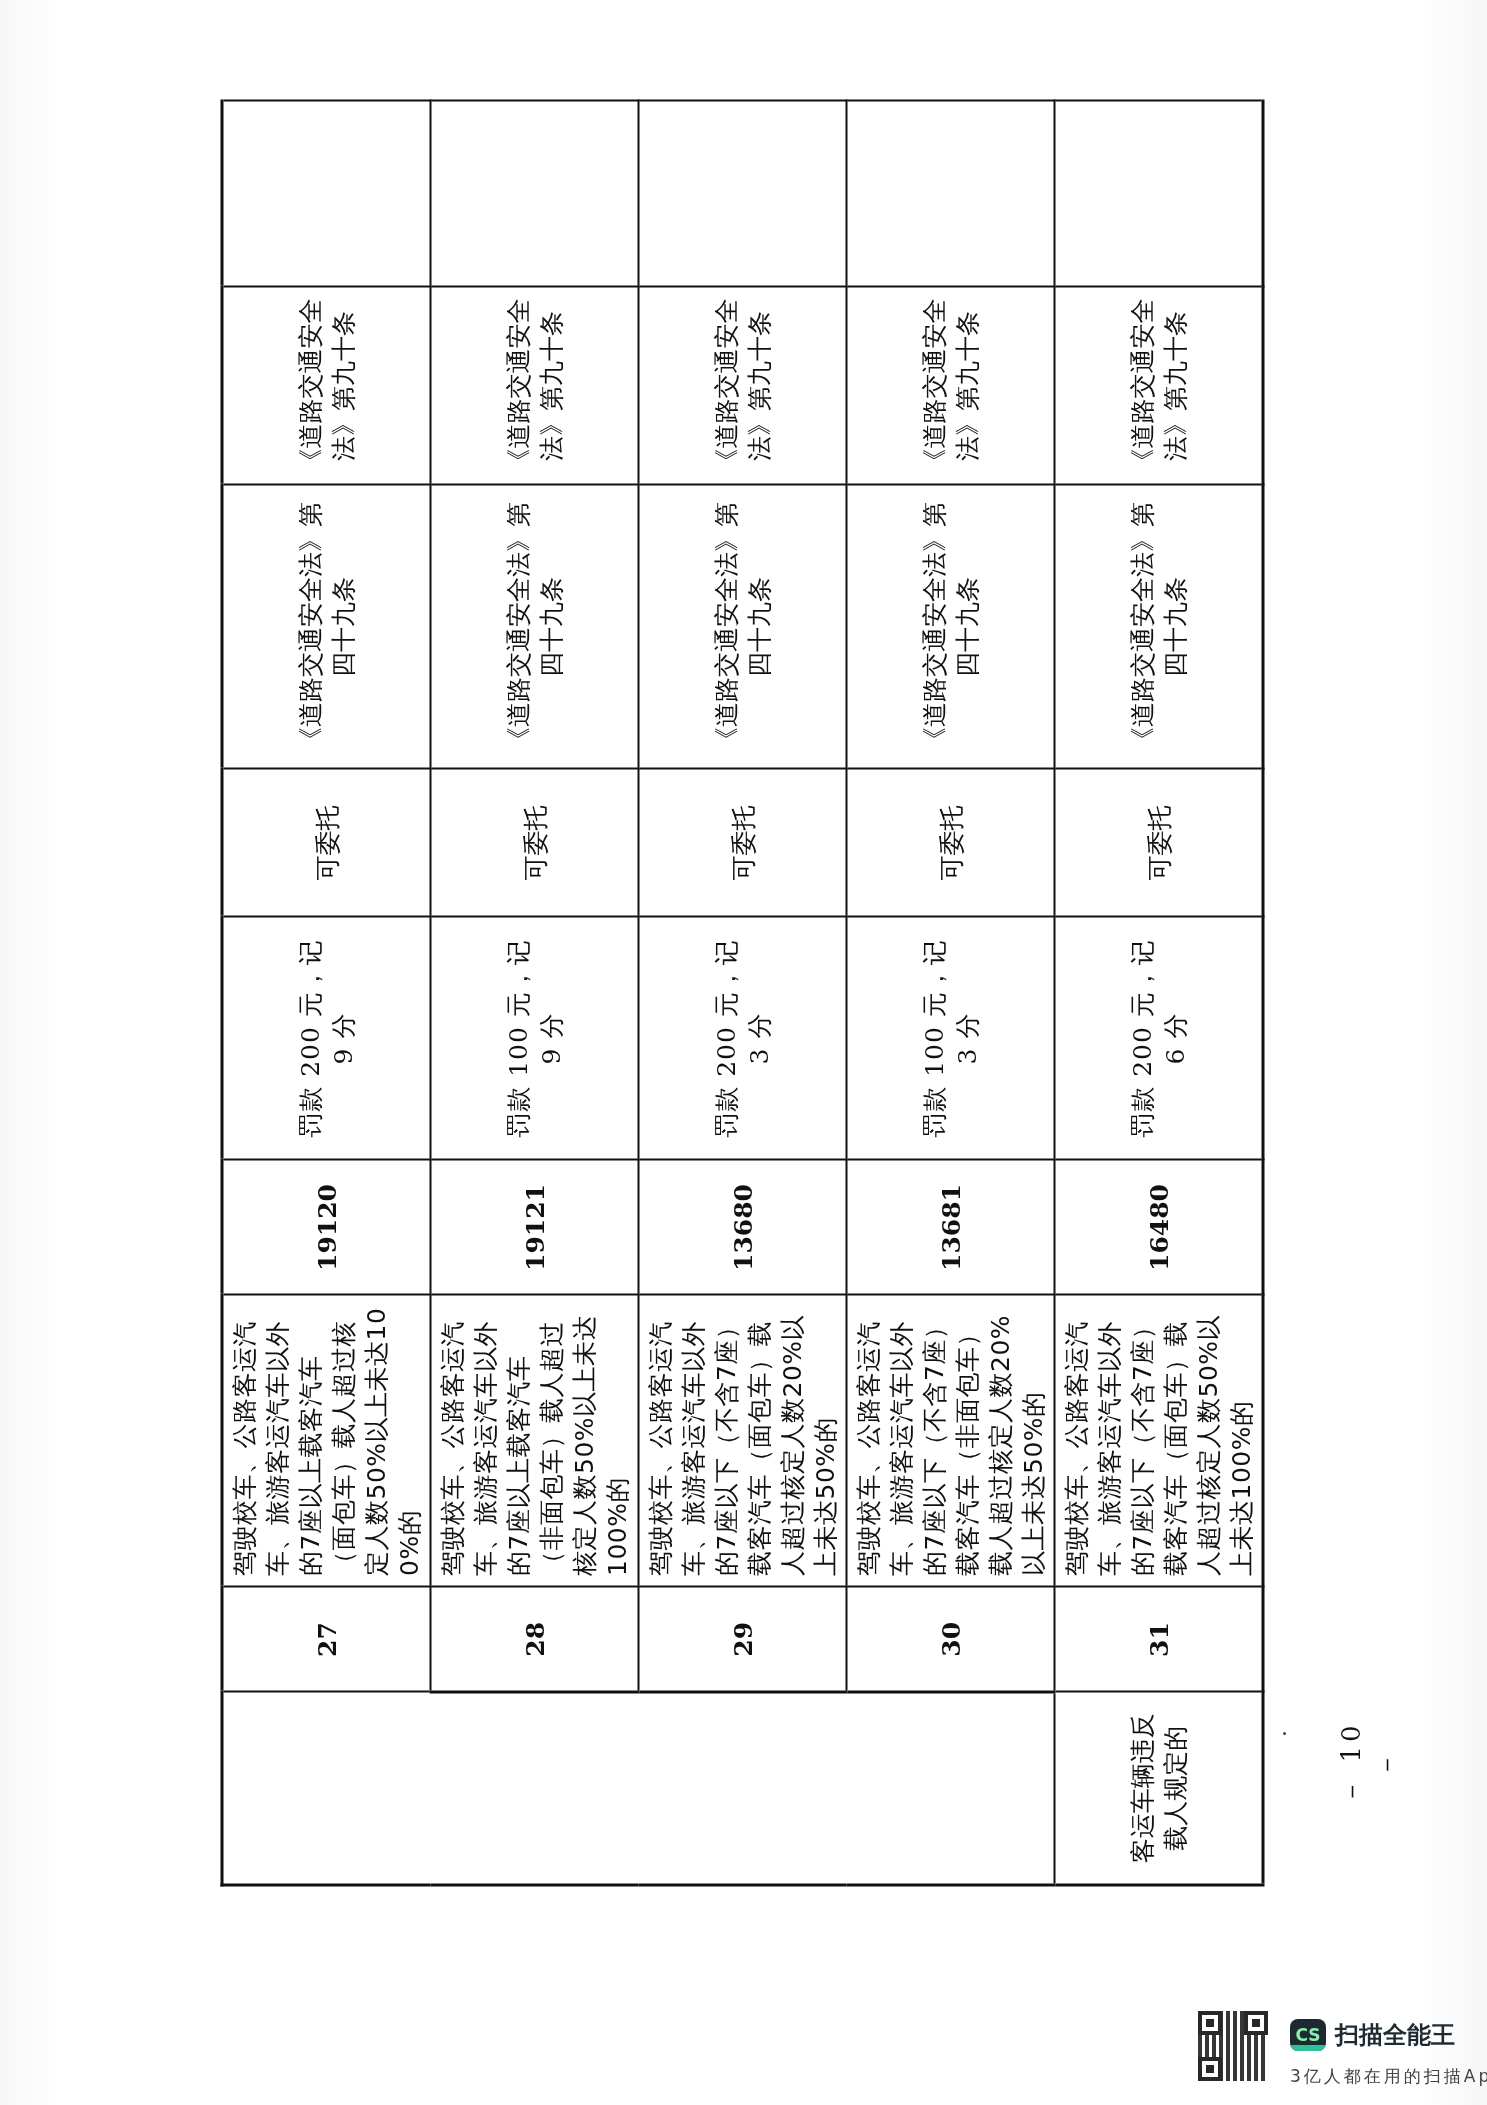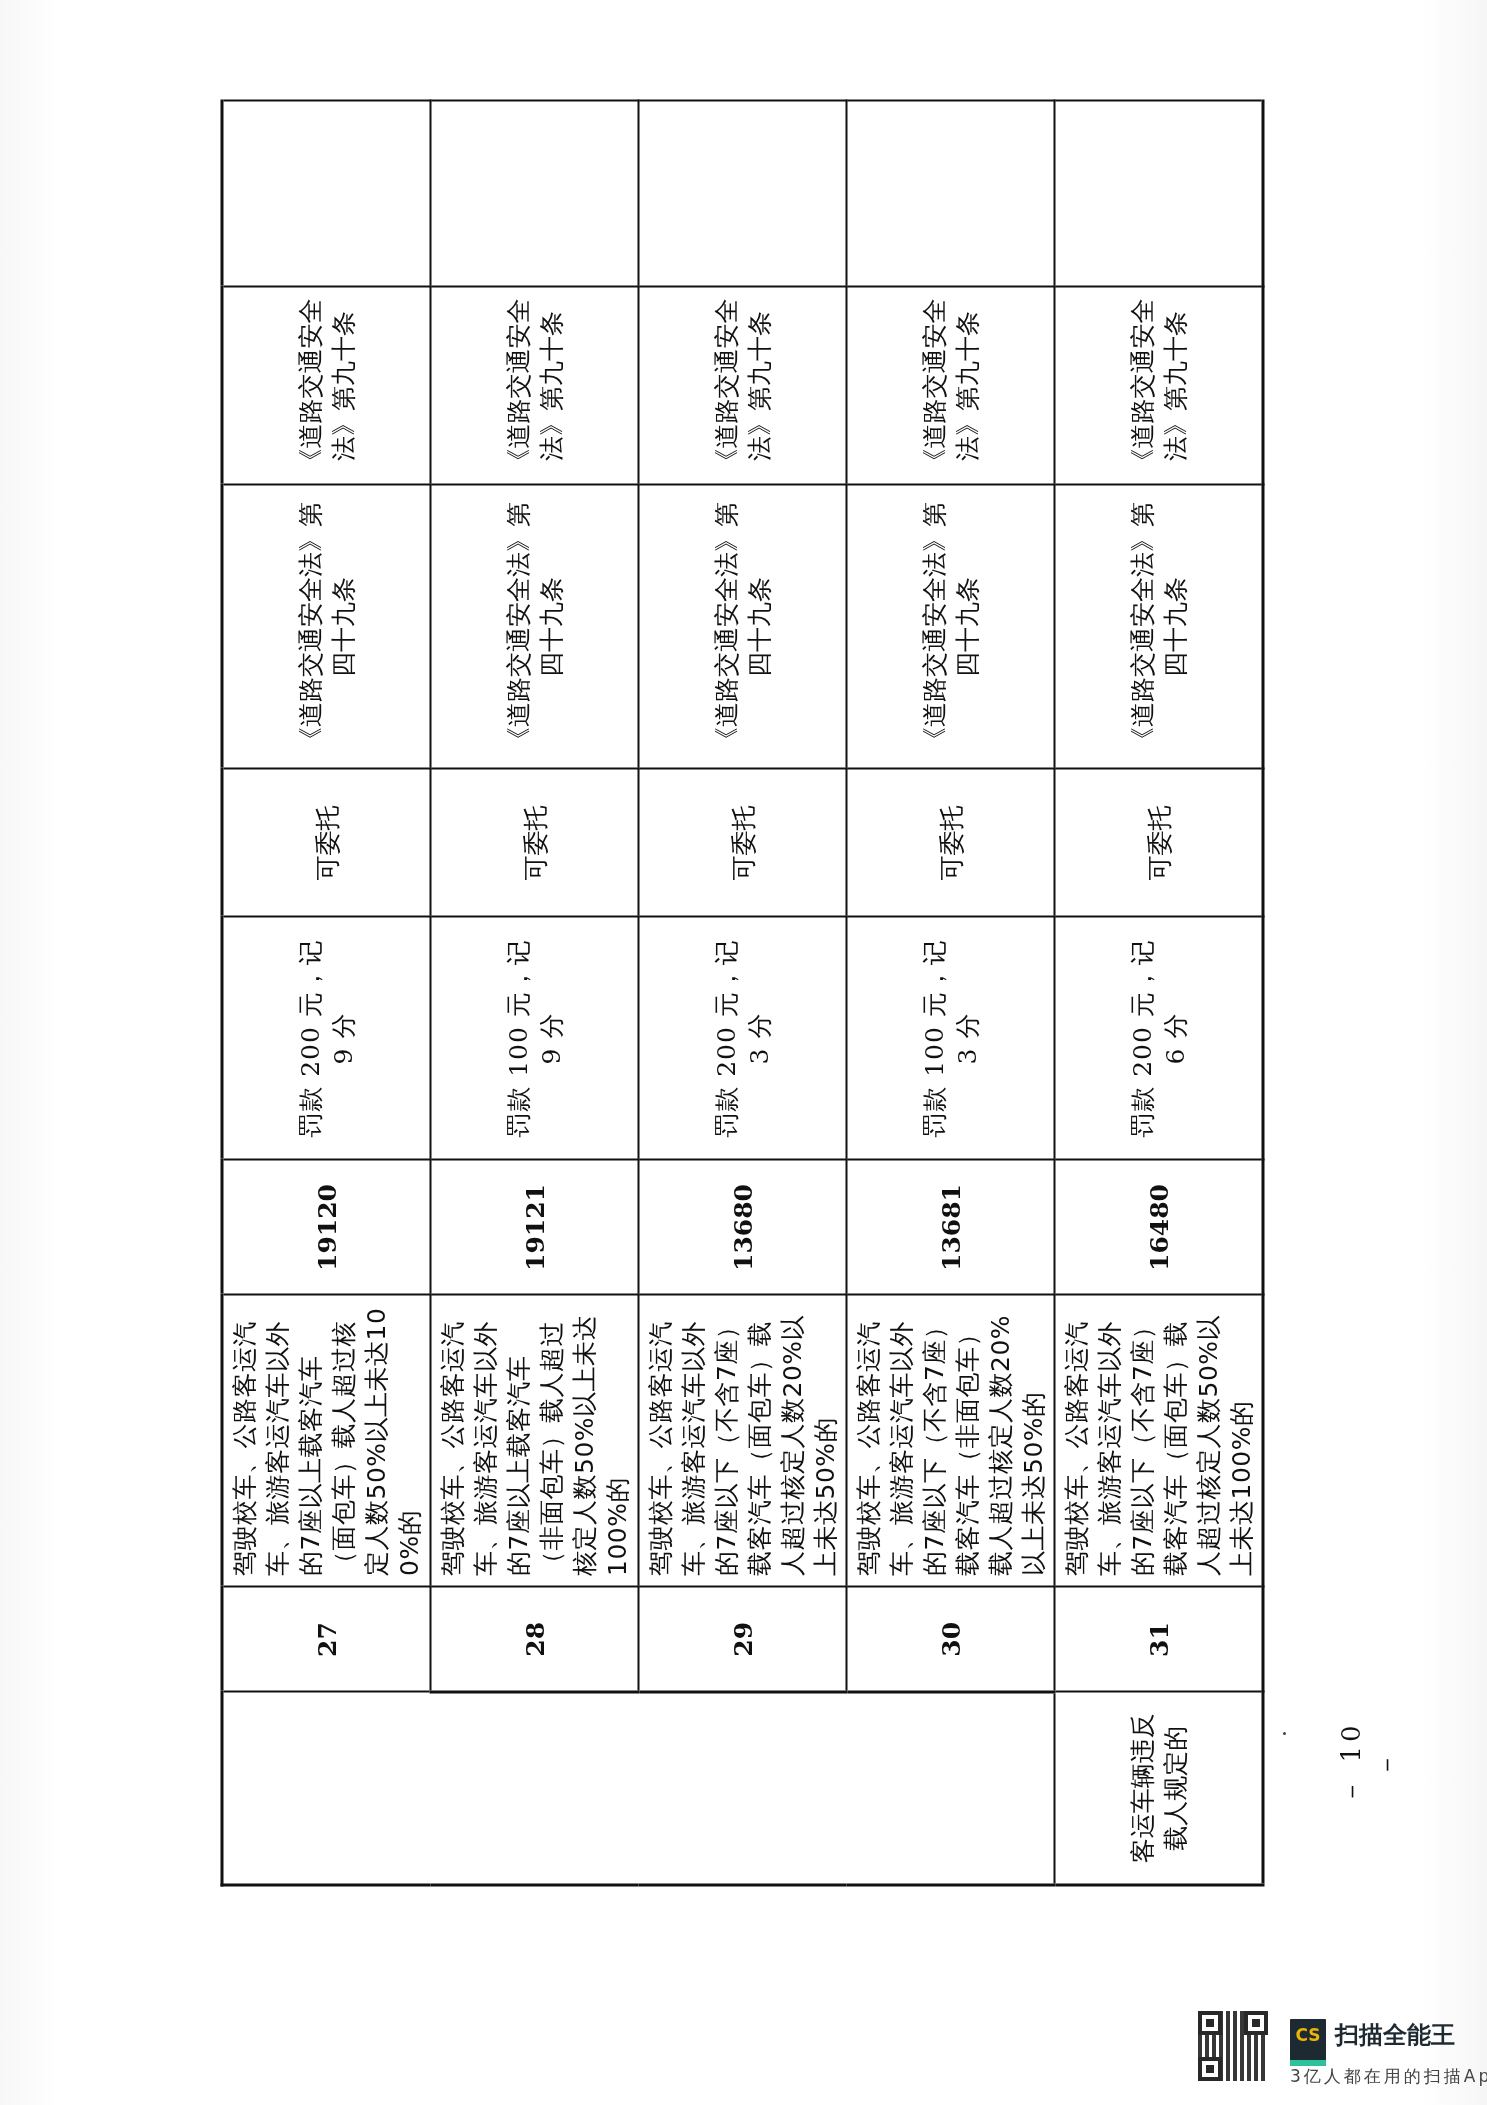--- a/index.html
+++ b/index.html
@@ -55,23 +55,23 @@
   .qr {
     position: absolute; left: 6px; top: 6px; width: 70px; height: 70px;
     background:
       repeating-linear-gradient(90deg, #222 0 4px, transparent 4px 7px),
       repeating-linear-gradient(0deg, #fff 0 3px, transparent 3px 6px);
     opacity: 0.9;
   }
   .qr .finder { position: absolute; width: 16px; height: 16px; border: 4px solid #111; background: #fff; }
   .qr .finder::after { content: ""; position: absolute; left: 4px; top: 4px; width: 8px; height: 8px; background: #111; }
   .cs-logo {
-    position: absolute; left: 98px; top: 14px; width: 36px; height: 47px;
-    background: #1e2a32; border-radius: 1px; overflow: hidden;
-    color: #eab308; font-family: "DejaVu Sans", sans-serif; font-weight: bold; font-size: 17px;
+    position: absolute; left: 98px; top: 14px; width: 36px; height: 32px;
+    background: #1e2a32; border-radius: 8px; overflow: hidden;
+    color: #86efac; font-family: "DejaVu Sans", sans-serif; font-weight: bold; font-size: 17px;
     text-align: center; line-height: 32px;
   }
   .cs-logo::after { content: ""; position: absolute; left: 0; bottom: 0; width: 100%; height: 6px; background: #2fc29a; }
   .brand-name { position: absolute; left: 143px; top: 14px; font-family: Liberation Sans, sans-serif; font-size: 24px; font-weight: bold; color: #1e2a32; white-space: nowrap; }
   .brand-sub { position: absolute; left: 98px; top: 60px; font-family: "DejaVu Sans", sans-serif; font-size: 17px; color: #444; letter-spacing: 3px; white-space: nowrap; }
 </style>
 </head>
 <body>
 
 <div class="page-shade"></div>

